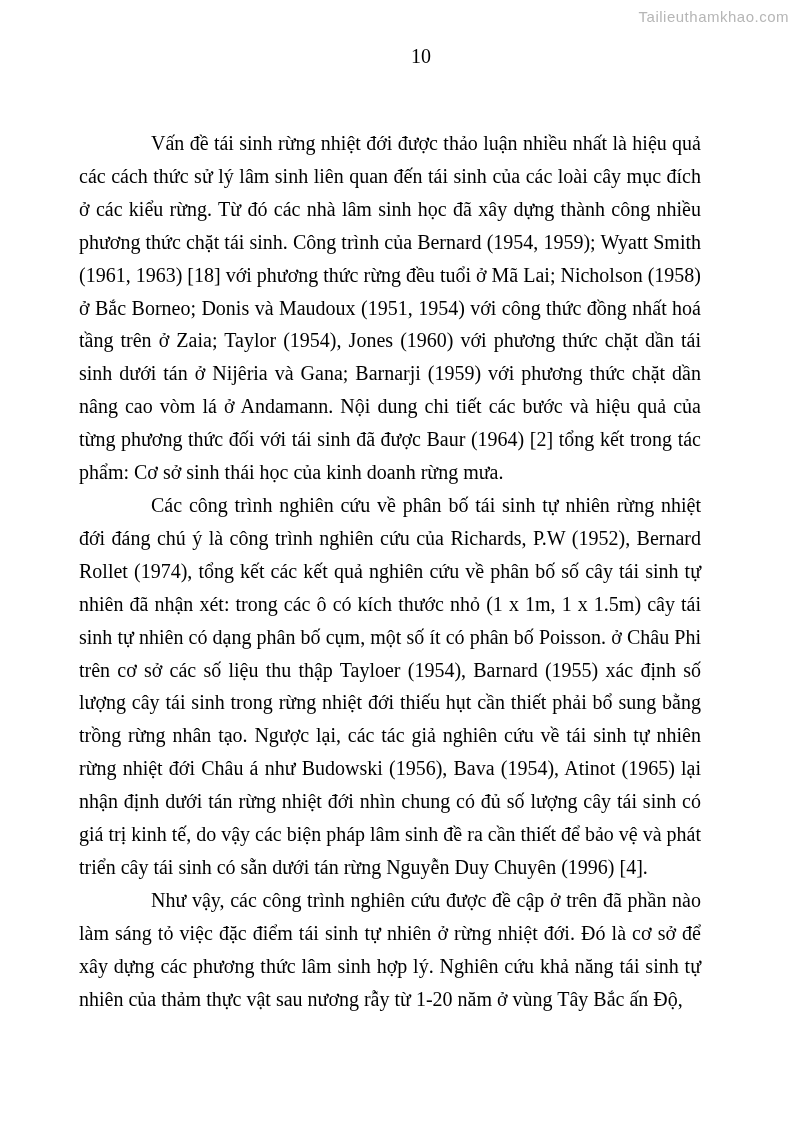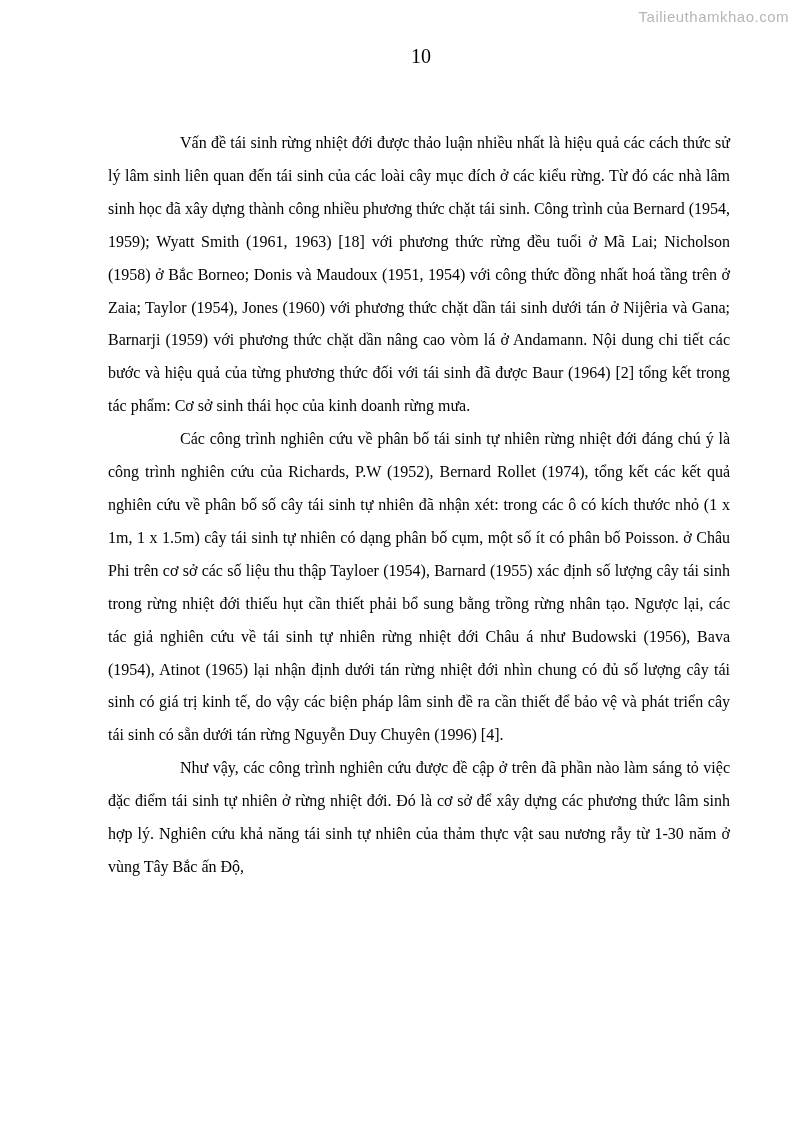--- a/index.html
+++ b/index.html
@@ -31,36 +31,36 @@
     top: 45px;
     left: 24px;
     width: 794px;
     text-align: center;
     font-size: 20px;
     color: #000000;
   }
   .content {
     position: absolute;
     top: 127px;
-    left: 108px;
+    left: 79px;
     width: 622px;
-    font-size: 16px;
+    font-size: 20px;
     line-height: 32.9px;
     text-align: justify;
   }
   .content p {
     margin: 0;
     padding: 0;
     text-indent: 72px;
   }
 </style>
 </head>
 <body>
 
 <div class="watermark">Tailieuthamkhao.com</div>
 
 <div class="page-number">10</div>
 
 <div class="content">
   <p>Vấn đề tái sinh rừng nhiệt đới được thảo luận nhiều nhất là hiệu quả các cách thức sử lý lâm sinh liên quan đến tái sinh của các loài cây mục đích ở các kiểu rừng. Từ đó các nhà lâm sinh học đã xây dựng thành công nhiều phương thức chặt tái sinh. Công trình của Bernard (1954, 1959); Wyatt Smith (1961, 1963) [18] với phương thức rừng đều tuổi ở Mã Lai; Nicholson (1958) ở Bắc Borneo; Donis và Maudoux (1951, 1954) với công thức đồng nhất hoá tầng trên ở Zaia; Taylor (1954), Jones (1960) với phương thức chặt dần tái sinh dưới tán ở Nijêria và Gana; Barnarji (1959) với phương thức chặt dần nâng cao vòm lá ở Andamann. Nội dung chi tiết các bước và hiệu quả của từng phương thức đối với tái sinh đã được Baur (1964) [2] tổng kết trong tác phẩm: Cơ sở sinh thái học của kinh doanh rừng mưa.</p>
   <p>Các công trình nghiên cứu về phân bố tái sinh tự nhiên rừng nhiệt đới đáng chú ý là công trình nghiên cứu của Richards, P.W (1952), Bernard Rollet (1974), tổng kết các kết quả nghiên cứu về phân bố số cây tái sinh tự nhiên đã nhận xét: trong các ô có kích thước nhỏ (1 x 1m, 1 x 1.5m) cây tái sinh tự nhiên có dạng phân bố cụm, một số ít có phân bố Poisson. ở Châu Phi trên cơ sở các số liệu thu thập Tayloer (1954), Barnard (1955) xác định số lượng cây tái sinh trong rừng nhiệt đới thiếu hụt cần thiết phải bổ sung bằng trồng rừng nhân tạo. Ngược lại, các tác giả nghiên cứu về tái sinh tự nhiên rừng nhiệt đới Châu á như Budowski (1956), Bava (1954), Atinot (1965) lại nhận định dưới tán rừng nhiệt đới nhìn chung có đủ số lượng cây tái sinh có giá trị kinh tế, do vậy các biện pháp lâm sinh đề ra cần thiết để bảo vệ và phát triển cây tái sinh có sẵn dưới tán rừng Nguyễn Duy Chuyên (1996) [4].</p>
-  <p>Như vậy, các công trình nghiên cứu được đề cập ở trên đã phần nào làm sáng tỏ việc đặc điểm tái sinh tự nhiên ở rừng nhiệt đới. Đó là cơ sở để xây dựng các phương thức lâm sinh hợp lý. Nghiên cứu khả năng tái sinh tự nhiên của thảm thực vật sau nương rẫy từ 1-30 năm ở vùng Tây Bắc ấn Độ,</p>
+  <p>Như vậy, các công trình nghiên cứu được đề cập ở trên đã phần nào làm sáng tỏ việc đặc điểm tái sinh tự nhiên ở rừng nhiệt đới. Đó là cơ sở để xây dựng các phương thức lâm sinh hợp lý. Nghiên cứu khả năng tái sinh tự nhiên của thảm thực vật sau nương rẫy từ 1-20 năm ở vùng Tây Bắc ấn Độ,</p>
 </div>
 
 </body></html>

